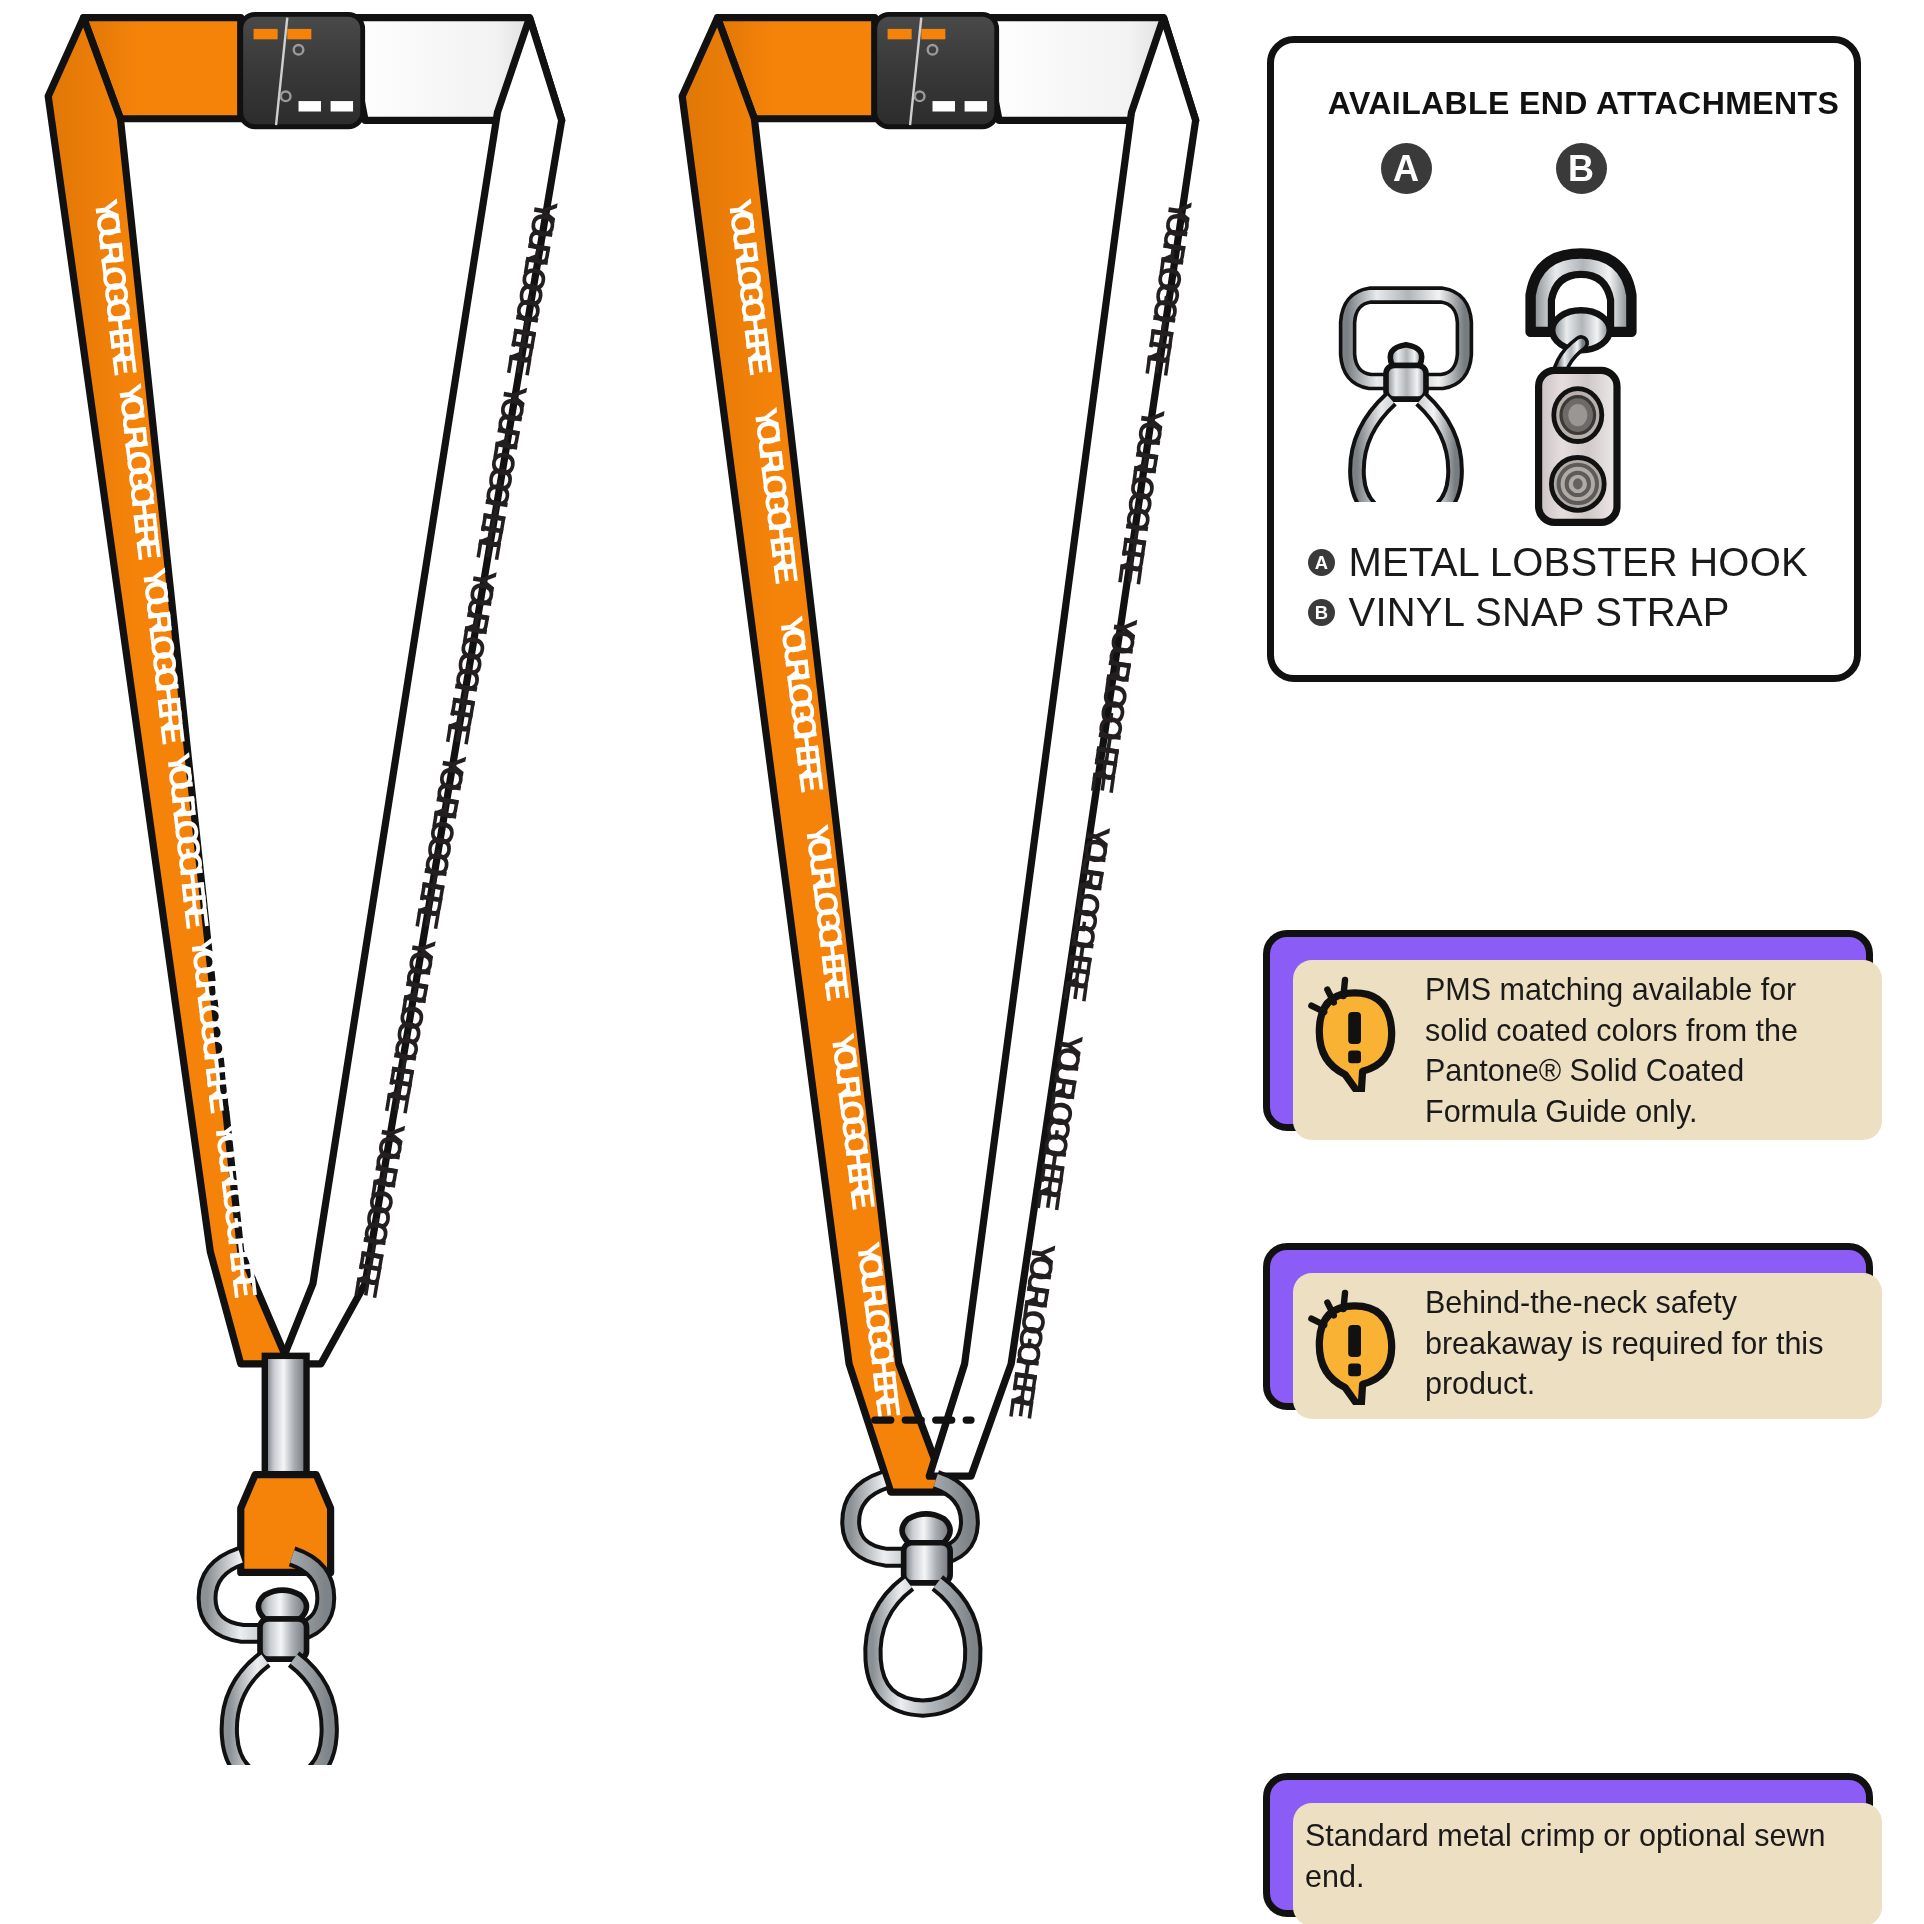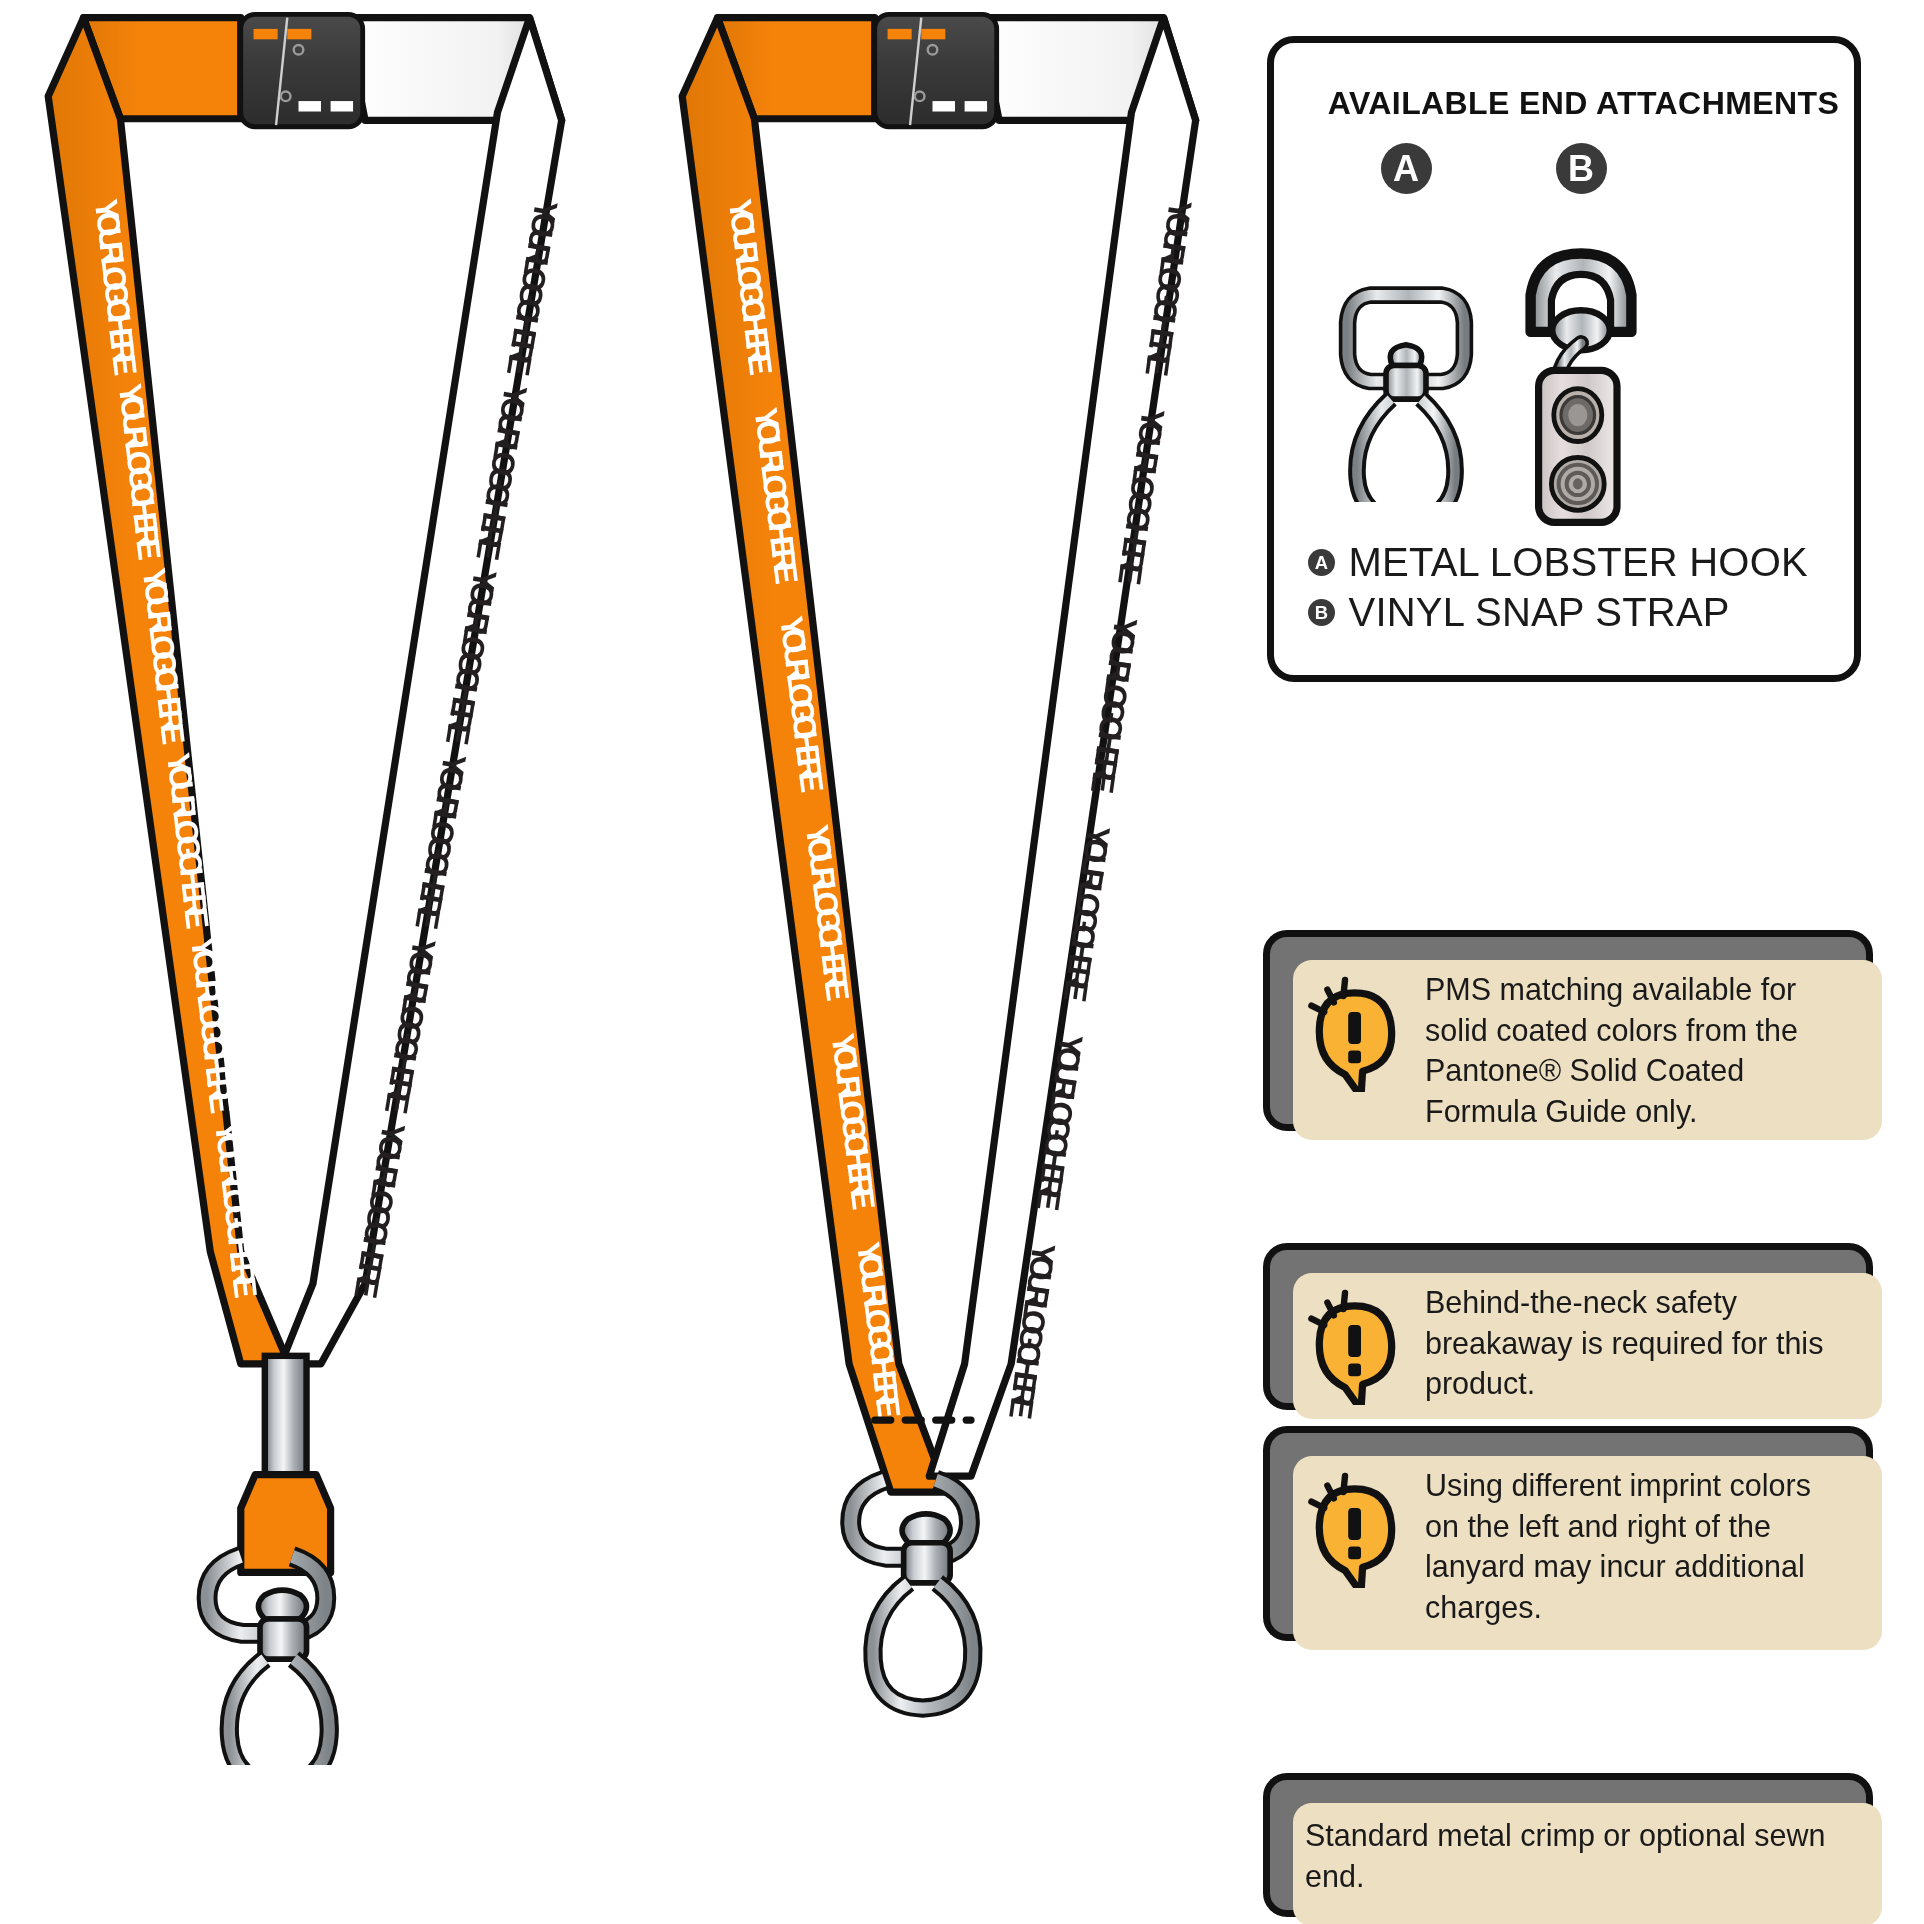--- a/index.html
+++ b/index.html
@@ -73,21 +73,21 @@
     white-space: nowrap;
   }
 
   
   .note {
     position: absolute;
     left: 1263px;
     width: 610px;
     border: 7.2px solid #111111;
     border-radius: 24px;
-    background: #737373;
+    background: #8b5cf6;
   }
   .note-fill {
     position: absolute;
     left: 22.5px; top: 22.5px;
     right: -16px; bottom: -16px;
     background: #EDDFC2;
     border-radius: 19px;
     z-index: 0;
   }
   .note-inner {
@@ -364,34 +364,20 @@
         <rect x="64" y="50" width="16" height="40" rx="5" fill="#111"></rect>
         <rect x="64" y="98" width="16" height="16" rx="4" fill="#111"></rect>
         <line x1="38" y1="22" x2="46" y2="38" stroke="#111" stroke-width="8" stroke-linecap="round"></line>
         <line x1="18" y1="42" x2="34" y2="50" stroke="#111" stroke-width="8" stroke-linecap="round"></line>
         <line x1="60" y1="10" x2="58" y2="30" stroke="#111" stroke-width="8" stroke-linecap="round"></line>
       </svg>
       <div class="note-text">Behind-the-neck safety breakaway is required for this product.</div>
     </div>
   </div>
 
-  <div class="note" id="note-imprint">
-    <div class="note-fill"></div>
-    <div class="note-inner">
-      <svg class="note-icon" viewBox="0 0 150 150">
-        <path d="M 72,26 q 42,0 46,44 q 4,44 -36,54 l -2,32 l -20,-28 q -34,-16 -32,-58 q 2,-44 44,-44 Z" fill="#F9B233" stroke="#111" stroke-width="9" stroke-linejoin="round"></path>
-        <rect x="64" y="50" width="16" height="40" rx="5" fill="#111"></rect>
-        <rect x="64" y="98" width="16" height="16" rx="4" fill="#111"></rect>
-        <line x1="38" y1="22" x2="46" y2="38" stroke="#111" stroke-width="8" stroke-linecap="round"></line>
-        <line x1="18" y1="42" x2="34" y2="50" stroke="#111" stroke-width="8" stroke-linecap="round"></line>
-        <line x1="60" y1="10" x2="58" y2="30" stroke="#111" stroke-width="8" stroke-linecap="round"></line>
-      </svg>
-      <div class="note-text">Using different imprint colors on the left and right of the lanyard may incur additional charges.</div>
-    </div>
-  </div>
 
   <div class="note note-noicon" id="note-crimp">
     <div class="note-fill"></div>
     <div class="note-inner">
       <div class="note-text">Standard metal crimp or optional sewn end.</div>
     </div>
   </div>
 
 </div>
 

